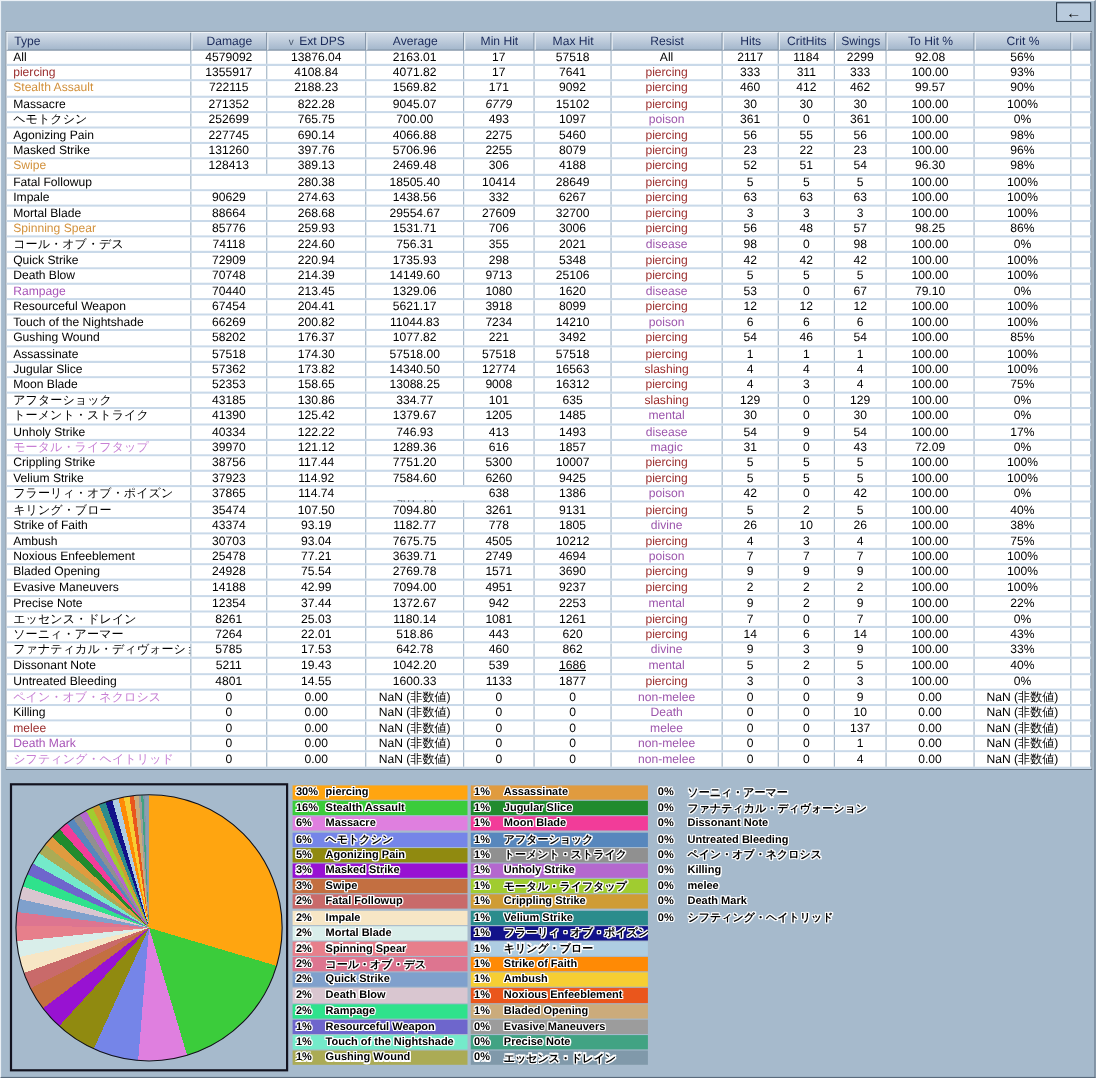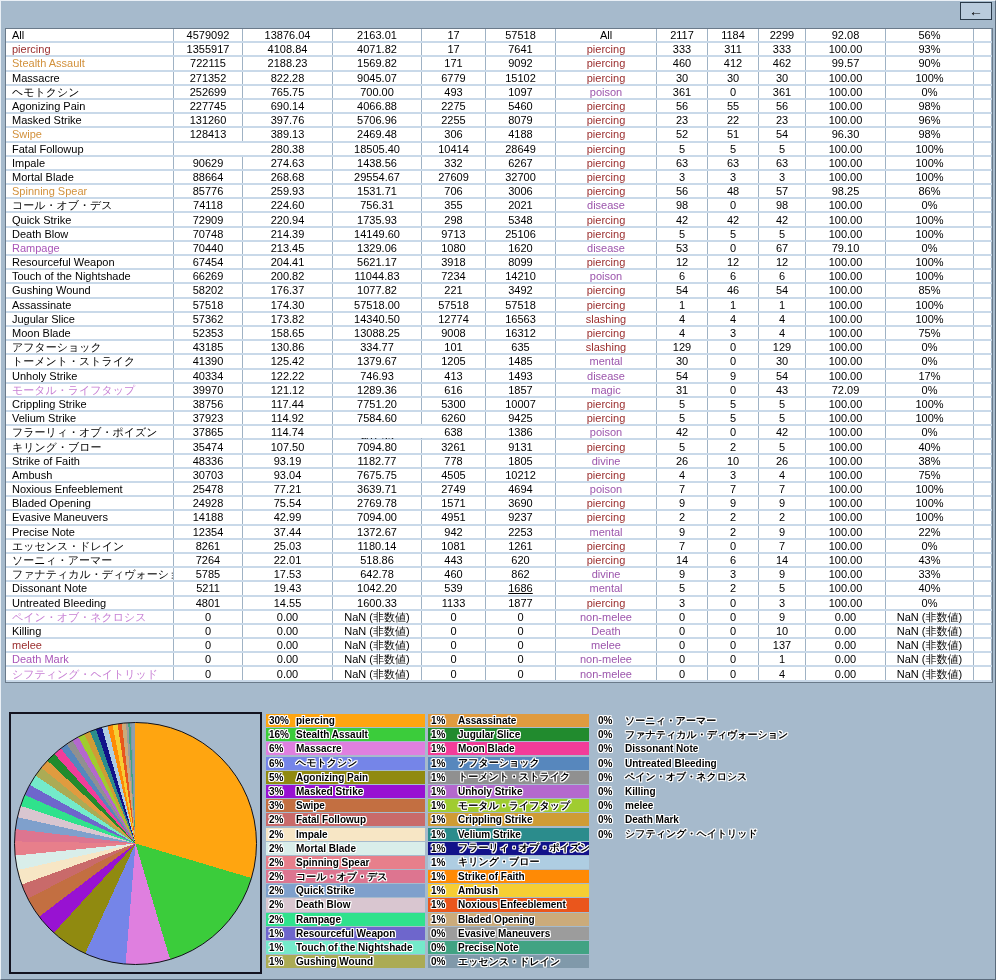--- a/index.html
+++ b/index.html
@@ -80,20 +80,35 @@
 </head>
 <body>
 
 <div id="window">
 
   <div id="back-btn">
     <span>←</span>
   </div>
 
   <div id="dmg-table">
+    <div class="hrow" id="thead">
+        <div class="hcell first" style="width: 168px;">Type</div>
+        <div class="hcell" style="width: 69px;">Damage</div>
+        <div class="hcell" style="width: 90px;"><span class="sortglyph">v</span>Ext DPS</div>
+        <div class="hcell" style="width: 89px;">Average</div>
+        <div class="hcell" style="width: 64px;">Min Hit</div>
+        <div class="hcell" style="width: 70px;">Max Hit</div>
+        <div class="hcell" style="width: 101px;">Resist</div>
+        <div class="hcell" style="width: 51px;">Hits</div>
+        <div class="hcell" style="width: 51px;">CritHits</div>
+        <div class="hcell" style="width: 47px;">Swings</div>
+        <div class="hcell" style="width: 80px;">To Hit %</div>
+        <div class="hcell" style="width: 88px;">Crit %</div>
+        <div class="hcell" style="width: 18px;"></div>
+      </div>
     <div id="tbody">
         <div class="trow">
           <div class="tcell first" style="width: 168px; color: rgb(0, 0, 0);">All</div>
           <div class="tcell" style="width: 69px; color: rgb(0, 0, 0);">4579092</div>
           <div class="tcell" style="width: 90px; color: rgb(0, 0, 0);">13876.04</div>
           <div class="tcell" style="width: 89px; color: rgb(0, 0, 0);">2163.01</div>
           <div class="tcell" style="width: 64px; color: rgb(0, 0, 0);">17</div>
           <div class="tcell" style="width: 70px; color: rgb(0, 0, 0);">57518</div>
           <div class="tcell" style="width: 101px; color: rgb(0, 0, 0);">All</div>
           <div class="tcell" style="width: 51px; color: rgb(0, 0, 0);">2117</div>
@@ -131,21 +146,21 @@
           <div class="tcell" style="width: 47px; color: rgb(0, 0, 0);">462</div>
           <div class="tcell" style="width: 80px; color: rgb(0, 0, 0);">99.57</div>
           <div class="tcell" style="width: 88px; color: rgb(0, 0, 0);">90%</div>
           <div class="tcell" style="width: 18px; color: rgb(0, 0, 0);"></div>
         </div>
         <div class="trow">
           <div class="tcell first" style="width: 168px; color: rgb(0, 0, 0);">Massacre</div>
           <div class="tcell" style="width: 69px; color: rgb(0, 0, 0);">271352</div>
           <div class="tcell" style="width: 90px; color: rgb(0, 0, 0);">822.28</div>
           <div class="tcell" style="width: 89px; color: rgb(0, 0, 0);">9045.07</div>
-          <div class="tcell" style="width: 64px; color: rgb(0, 0, 0);">6779</div>
+          <div class="tcell" style="width: 64px; color: rgb(0, 0, 0); font-style: italic;">6779</div>
           <div class="tcell" style="width: 70px; color: rgb(0, 0, 0);">15102</div>
           <div class="tcell" style="width: 101px; color: rgb(154, 45, 45);">piercing</div>
           <div class="tcell" style="width: 51px; color: rgb(0, 0, 0);">30</div>
           <div class="tcell" style="width: 51px; color: rgb(0, 0, 0);">30</div>
           <div class="tcell" style="width: 47px; color: rgb(0, 0, 0);">30</div>
           <div class="tcell" style="width: 80px; color: rgb(0, 0, 0);">100.00</div>
           <div class="tcell" style="width: 88px; color: rgb(0, 0, 0);">100%</div>
           <div class="tcell" style="width: 18px; color: rgb(0, 0, 0);"></div>
         </div>
         <div class="trow">
@@ -533,21 +548,21 @@
           <div class="tcell" style="width: 101px; color: rgb(154, 45, 45);">piercing</div>
           <div class="tcell" style="width: 51px; color: rgb(0, 0, 0);">5</div>
           <div class="tcell" style="width: 51px; color: rgb(0, 0, 0);">2</div>
           <div class="tcell" style="width: 47px; color: rgb(0, 0, 0);">5</div>
           <div class="tcell" style="width: 80px; color: rgb(0, 0, 0);">100.00</div>
           <div class="tcell" style="width: 88px; color: rgb(0, 0, 0);">40%</div>
           <div class="tcell" style="width: 18px; color: rgb(0, 0, 0);"></div>
         </div>
         <div class="trow">
           <div class="tcell first" style="width: 168px; color: rgb(0, 0, 0);">Strike of Faith</div>
-          <div class="tcell" style="width: 69px; color: rgb(0, 0, 0);">48336</div>
+          <div class="tcell" style="width: 69px; color: rgb(0, 0, 0);">43374</div>
           <div class="tcell" style="width: 90px; color: rgb(0, 0, 0);">93.19</div>
           <div class="tcell" style="width: 89px; color: rgb(0, 0, 0);">1182.77</div>
           <div class="tcell" style="width: 64px; color: rgb(0, 0, 0);">778</div>
           <div class="tcell" style="width: 70px; color: rgb(0, 0, 0);">1805</div>
           <div class="tcell" style="width: 101px; color: rgb(156, 85, 172);">divine</div>
           <div class="tcell" style="width: 51px; color: rgb(0, 0, 0);">26</div>
           <div class="tcell" style="width: 51px; color: rgb(0, 0, 0);">10</div>
           <div class="tcell" style="width: 47px; color: rgb(0, 0, 0);">26</div>
           <div class="tcell" style="width: 80px; color: rgb(0, 0, 0);">100.00</div>
           <div class="tcell" style="width: 88px; color: rgb(0, 0, 0);">38%</div>

